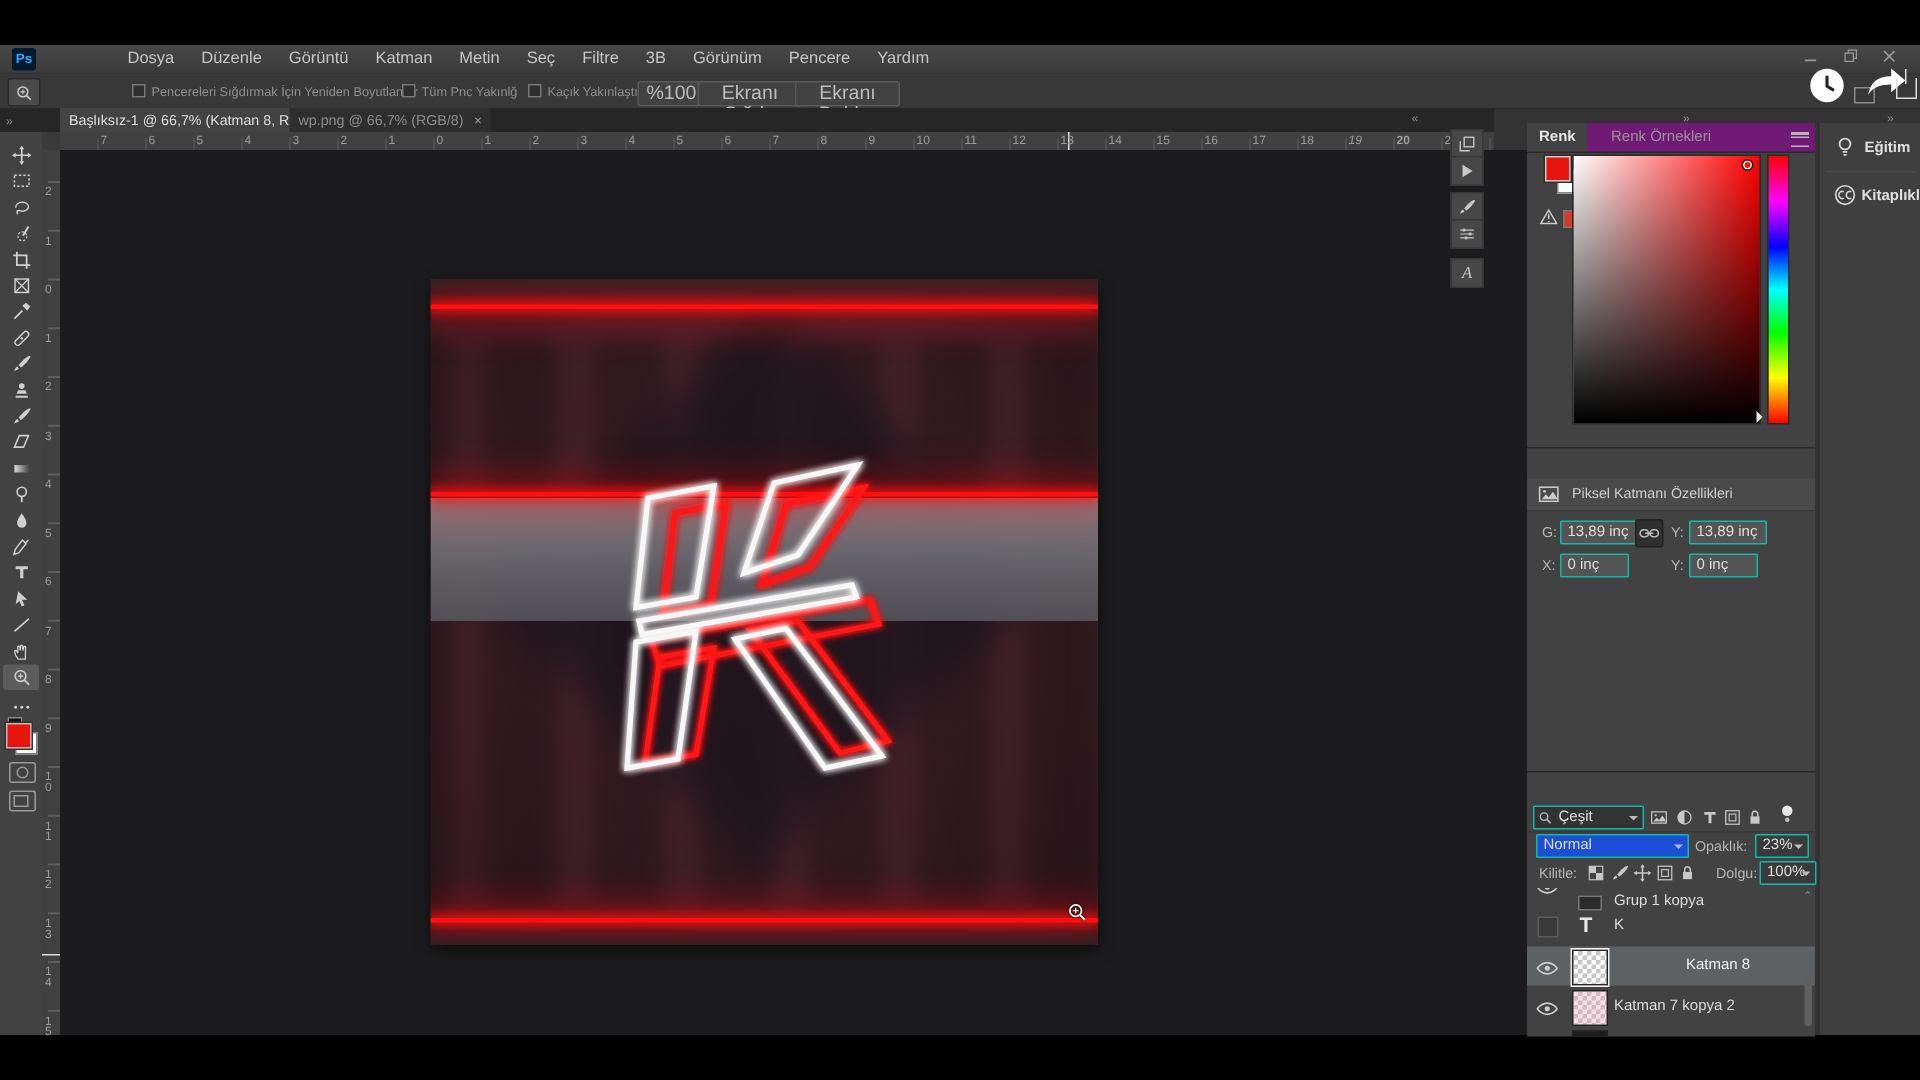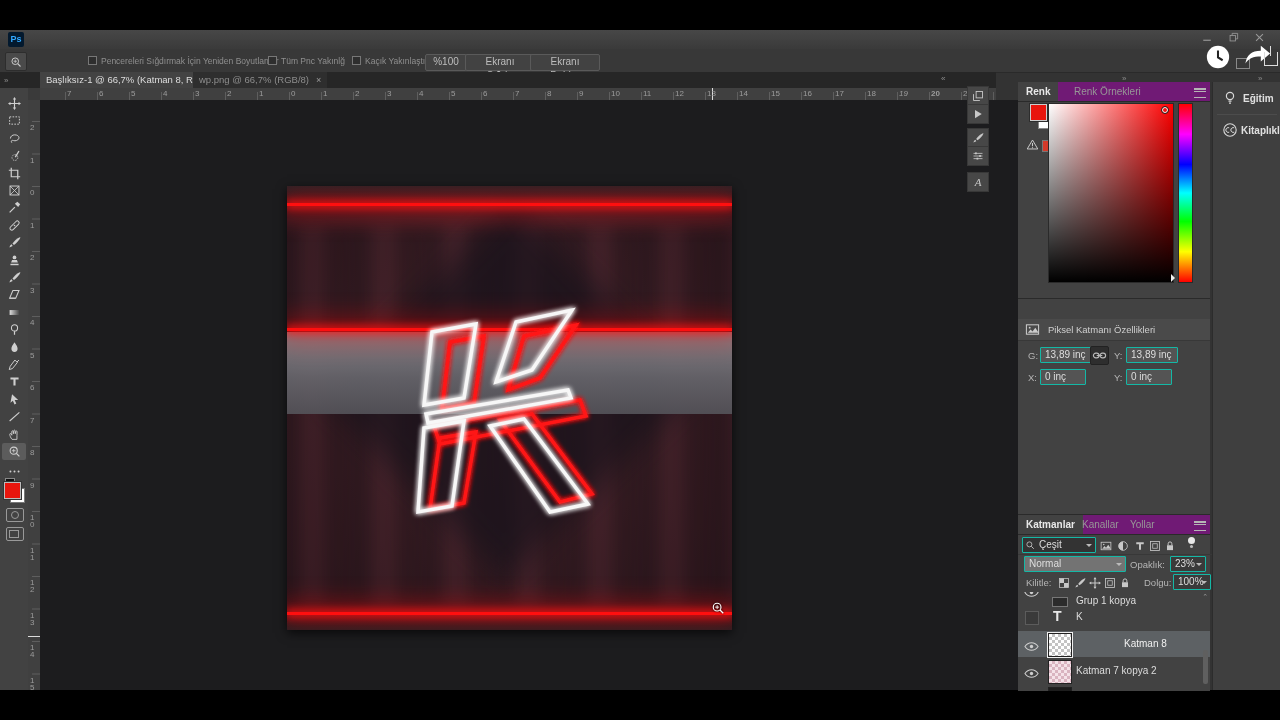--- a/index.html
+++ b/index.html
@@ -9,21 +9,21 @@
   .bar{position:absolute;left:0;width:1280px;background:#000;}
   .app{position:absolute;left:0;top:30px;width:1280px;height:660px;background:#333;}
   
   .menubar{position:absolute;left:0;top:0;width:1280px;height:19px;background:linear-gradient(#474747,#3a3a3a);border-bottom:1px solid #2c2c2c;}
   .pslogo{position:absolute;left:8px;top:2px;width:16px;height:15px;background:#03192e;color:#31a8ff;font-size:9px;font-weight:bold;text-align:center;line-height:15px;border-radius:2px;}
   .menus{position:absolute;left:76px;top:0;height:19px;display:flex;align-items:center;gap:0;}
   .menu-item{padding:0 9px;font-size:11px;color:#c6c6c6;line-height:19px;}
   .winctl{position:absolute;top:2px;width:22px;height:14px;color:#9a9a9a;font-size:10px;text-align:center;line-height:14px;}
   
   .optionsbar{position:absolute;left:0;top:19px;width:1280px;height:23px;background:#383838;border-bottom:1px solid #2a2a2a;}
-  .optbtn{position:absolute;top:5px;height:15px;background:#424242;border:1px solid #5a5a5a;border-radius:2px;font-size:10px;color:#bdbdbd;text-align:center;line-height:14px;padding:0 5px;}
+  .optbtn{position:absolute;top:5px;height:15px;background:#424242;border:1px solid #5a5a5a;border-radius:2px;font-size:13px;color:#bdbdbd;text-align:center;line-height:14px;padding:0 5px;}
   .optchk{position:absolute;top:7px;font-size:8.5px;color:#8f8f8f;white-space:nowrap;}
   .optchk::before{content:"";display:inline-block;width:7px;height:7px;border:1px solid #777;margin-right:4px;vertical-align:-1px;background:#2e2e2e;}
   
   .tabbar{position:absolute;left:0;top:42px;width:996px;height:16px;background:#262626;}
   .doctab{position:absolute;top:0;height:16px;font-size:9.5px;line-height:16px;padding:0 6px;white-space:nowrap;}
   .doctab .x{margin-left:7px;color:#9a9a9a;font-size:9px;}
   
   .toolbar{position:absolute;left:0;top:58px;width:28px;height:602px;background:#424242;border-right:1px solid #303030;}
   .tool{position:absolute;left:2px;width:24px;height:17px;display:flex;align-items:center;justify-content:center;}
   .tool svg{width:13px;height:13px;fill:#cfcfcf;stroke:#cfcfcf;}
@@ -245,20 +245,33 @@
 </svg>
 
 <div class="screen">
   <div class="bar" style="top:0;height:30px;"></div>
   <div class="bar" style="top:690px;height:30px;"></div>
 
   <div class="app">
 
     <div class="menubar">
       <div class="pslogo">Ps</div>
+      <div class="menus" id="menus">
+          <span class="menu-item">Dosya</span>
+          <span class="menu-item">Düzenle</span>
+          <span class="menu-item">Görüntü</span>
+          <span class="menu-item">Katman</span>
+          <span class="menu-item">Metin</span>
+          <span class="menu-item">Seç</span>
+          <span class="menu-item">Filtre</span>
+          <span class="menu-item">3B</span>
+          <span class="menu-item">Görünüm</span>
+          <span class="menu-item">Pencere</span>
+          <span class="menu-item">Yardım</span>
+        </div>
       <div class="winctl" style="right:62px;"><svg width="12" height="12" style="stroke:#9a9a9a;">
             <use href="#sy-min"></use>
           </svg></div>
       <div class="winctl" style="right:36px;"><svg width="11" height="11" style="stroke:#9a9a9a;">
             <use href="#sy-restore"></use>
           </svg></div>
       <div class="winctl" style="right:10px;"><svg width="11" height="11" style="stroke:#9a9a9a;">
             <use href="#sy-close"></use>
           </svg></div>
     </div>
@@ -572,26 +585,20 @@
             </svg></div>
         <span class="lbl" style="left:96px;top:51px;">Y:</span>
         <div class="inbox" style="left:108px;top:48px;width:42px;">13,89 inç</div>
         <span class="lbl" style="left:10px;top:73px;">X:</span>
         <div class="inbox" style="left:22px;top:70px;width:36px;">0 inç</div>
         <span class="lbl" style="left:96px;top:73px;">Y:</span>
         <div class="inbox" style="left:108px;top:70px;width:36px;">0 inç</div>
       </div>
 
       <div class="ab" style="left:0;top:432px;width:192px;height:176px;border-top:1px solid #2a2a2a;">
-        <div class="phead">
-          <span class="ptab on" style="left:0;">Katmanlar</span>
-          <span class="ptab" style="left:56px;">Kanallar</span>
-          <span class="ptab" style="left:104px;">Yollar</span>
-          <span class="pmenu"></span>
-        </div>
 
         <div class="ab" style="left:0;top:20px;width:192px;height:19px;border-bottom:1px solid #383838;padding-left:36px;">
           <div class="inbox dd" style="left:4px;top:2px;width:52px;padding-left:16px;background:#333;">
             <svg class="ab" style="left:2px;top:2px;width:10px;height:10px;stroke:#bbb;fill:none;">
                 <use href="#sy-search"></use>
               </svg>
             <span>Çeşit</span>
           </div>
           <span class="lockico ab" style="left:82px;top:3px;"><svg>
                 <use href="#sy-img"></use>
@@ -605,21 +612,21 @@
           <span class="lockico ab" style="left:131px;top:3px;"><svg>
                 <use href="#sy-frame"></use>
               </svg></span>
           <span class="lockico ab" style="left:146px;top:3px;"><svg>
                 <use href="#sy-lock"></use>
               </svg></span>
           <span class="ab" style="left:170px;top:2px;width:7px;height:7px;background:#e8e8e8;border-radius:50%;box-shadow:0 6px 0 -2px #bbb;"></span>
         </div>
 
         <div class="ab" style="left:0;top:39px;width:192px;height:19px;">
-          <div class="inbox dd" style="left:6px;top:2px;width:92px;background:#737373;">Normal</div>
+          <div class="inbox dd" style="left:6px;top:2px;width:92px;background:#1d4ed8;">Normal</div>
           <span class="lbl" style="left:112px;top:5px;">Opaklık:</span>
           <div class="inbox dd" style="left:152px;top:2px;width:26px;background:#3a3a3a;">23%</div>
         </div>
 
         <div class="ab" style="left:0;top:58px;width:192px;height:19px;border-bottom:1px solid #383838;">
           <span class="lbl" style="left:8px;top:4px;">Kilitle:</span>
           <span class="lockico ab" style="left:40px;top:2px;"><svg>
                 <use href="#sy-checker"></use>
               </svg></span>
           <span class="lockico ab" style="left:56px;top:2px;"><svg>

